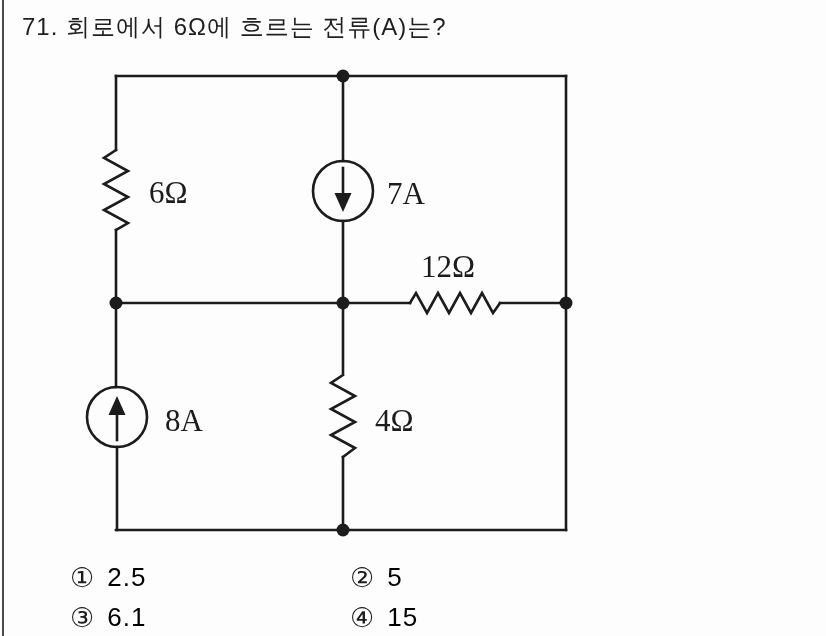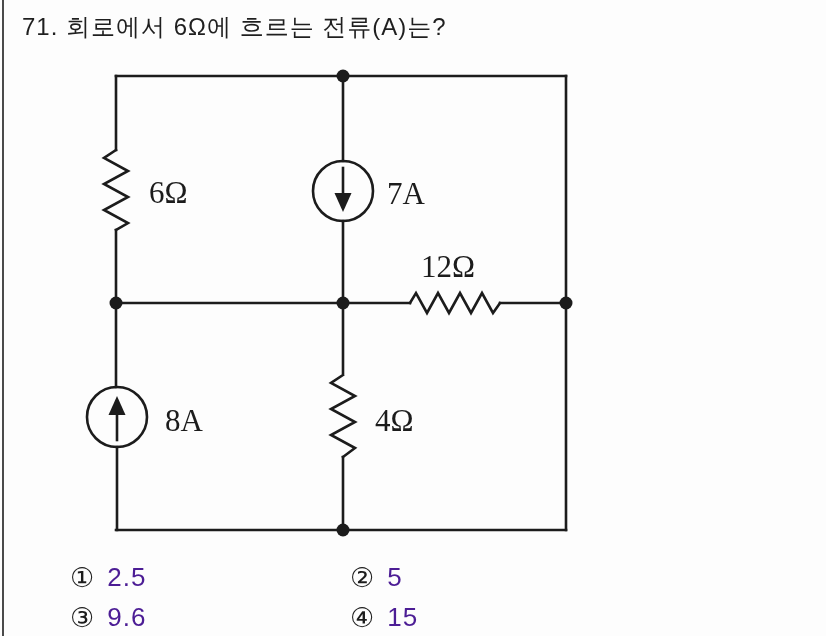--- a/index.html
+++ b/index.html
@@ -54,21 +54,21 @@
   }
   .option .marker {
     font-family: "DejaVu Sans", sans-serif;
     font-size: 27px;
     line-height: 1;
     color: #1c1c1c;
   }
   .option .value {
     font-size: 26px;
     letter-spacing: 1px;
-    color: #4c1d95;
+    color: #000000;
   }
   .opt-1 { left: 70px;  top: 562px; }
   .opt-2 { left: 350px; top: 562px; }
   .opt-3 { left: 70px;  top: 602px; }
   .opt-4 { left: 350px; top: 602px; }
 </style>
 </head>
 <body>
 
 <div class="page">
@@ -124,21 +124,21 @@
     <div class="option opt-1">
       <span class="marker">①</span>
       <span class="value">2.5</span>
     </div>
     <div class="option opt-2">
       <span class="marker">②</span>
       <span class="value">5</span>
     </div>
     <div class="option opt-3">
       <span class="marker">③</span>
-      <span class="value">9.6</span>
+      <span class="value">6.1</span>
     </div>
     <div class="option opt-4">
       <span class="marker">④</span>
       <span class="value">15</span>
     </div>
   </div>
 
 </div>
 
 </body></html>

